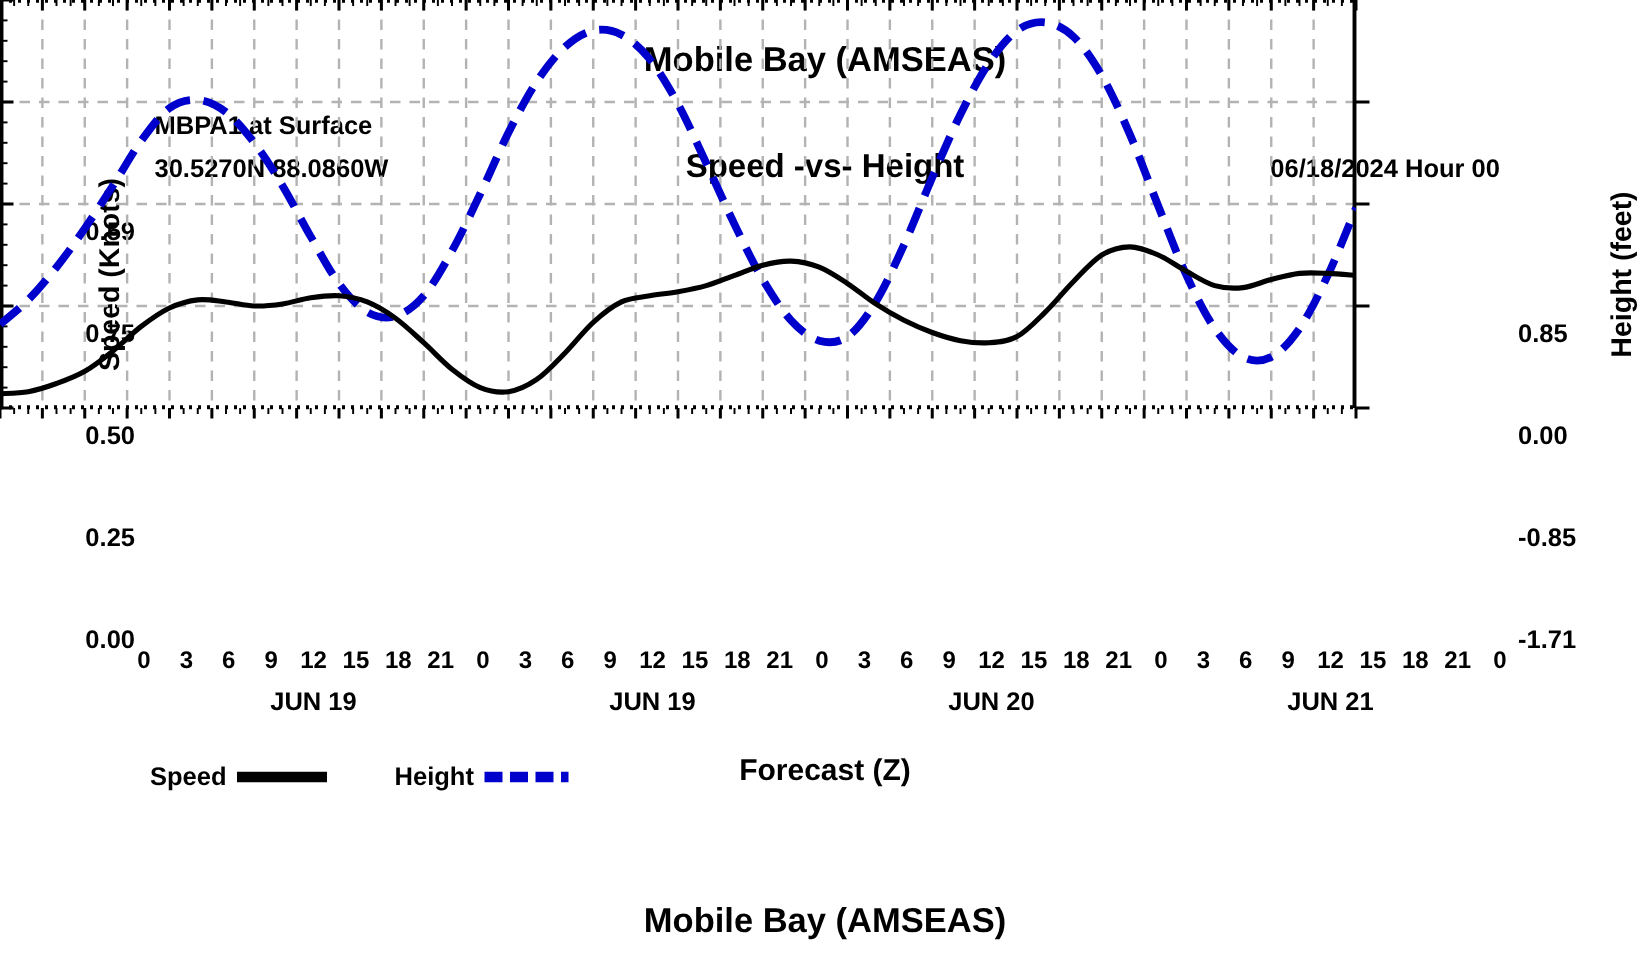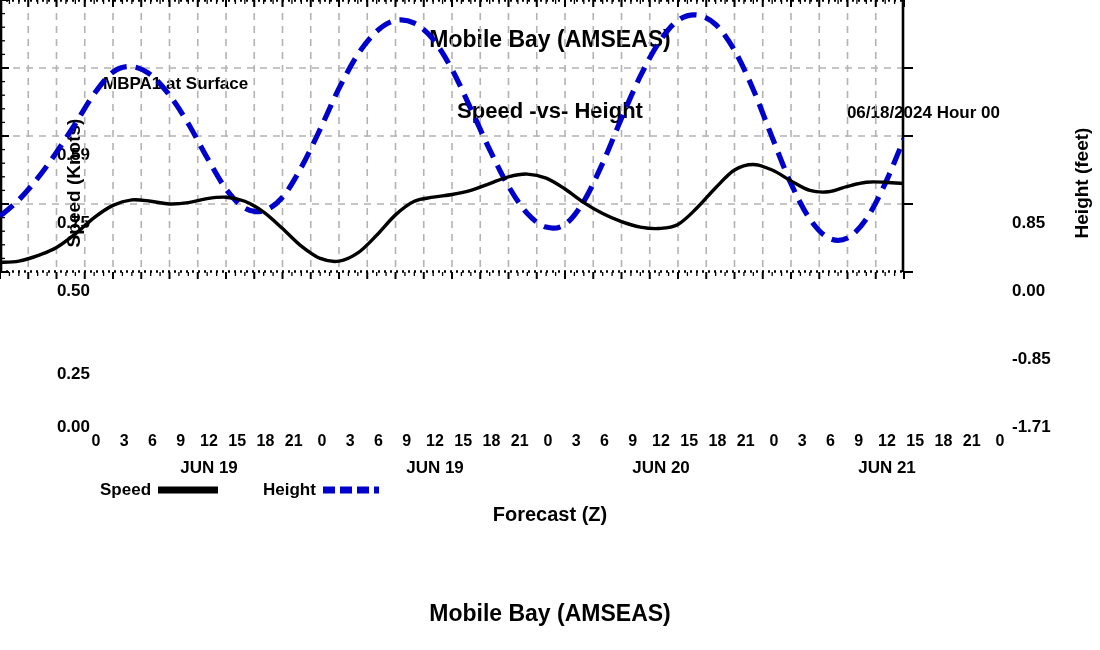--- a/index.html
+++ b/index.html
@@ -134,21 +134,21 @@
     left: 0; right: 0; top: 480px;
     text-align: center;
     font-size: 20px;
     font-weight: bold;
     margin-top: 23px;
   }
 
   #legend {
     position: absolute;
     left: 100px;
-    top: 480px;
+    top: 508px;
     display: flex;
     align-items: flex-start;
     gap: 8px;
     font-size: 17px;
     font-weight: bold;
   }
   .legend-entry {
     display: flex;
     align-items: center;
     gap: 6px;
@@ -158,29 +158,30 @@
   .legend-gap { width: 28px; }
 </style>
 </head>
 <body>
 
 <div id="root">
 
   <div class="abs title-top">Mobile Bay (AMSEAS)</div>
 
   <div class="abs meta-station">MBPA1 at Surface</div>
+  <div class="abs meta-coords">30.5270N  88.0860W</div>
   <div class="abs subtitle">Speed -vs- Height</div>
   <div class="abs meta-date">06/18/2024 Hour 00</div>
 
   <div class="abs ylabel-left">Speed (Knots)</div>
   <div class="abs ylabel-right">Height (feet)</div>
 
   <div id="ytick-left-container">
       <div class="ytick-left" style="top: 427px;">0.00</div>
-      <div class="ytick-left" style="top: 374px; margin-left: 15px;">0.25</div>
+      <div class="ytick-left" style="top: 359px; margin-left: 15px;">0.25</div>
       <div class="ytick-left" style="top: 291px;">0.50</div>
       <div class="ytick-left" style="top: 223px;">0.75</div>
       <div class="ytick-left" style="top: 155px;">0.59</div>
     </div>
   <div id="ytick-right-container">
       <div class="ytick-right" style="top: 427px;">-1.71</div>
       <div class="ytick-right" style="top: 359px;">-0.85</div>
       <div class="ytick-right" style="top: 291px;">0.00</div>
       <div class="ytick-right" style="top: 223px;">0.85</div>
     </div>

